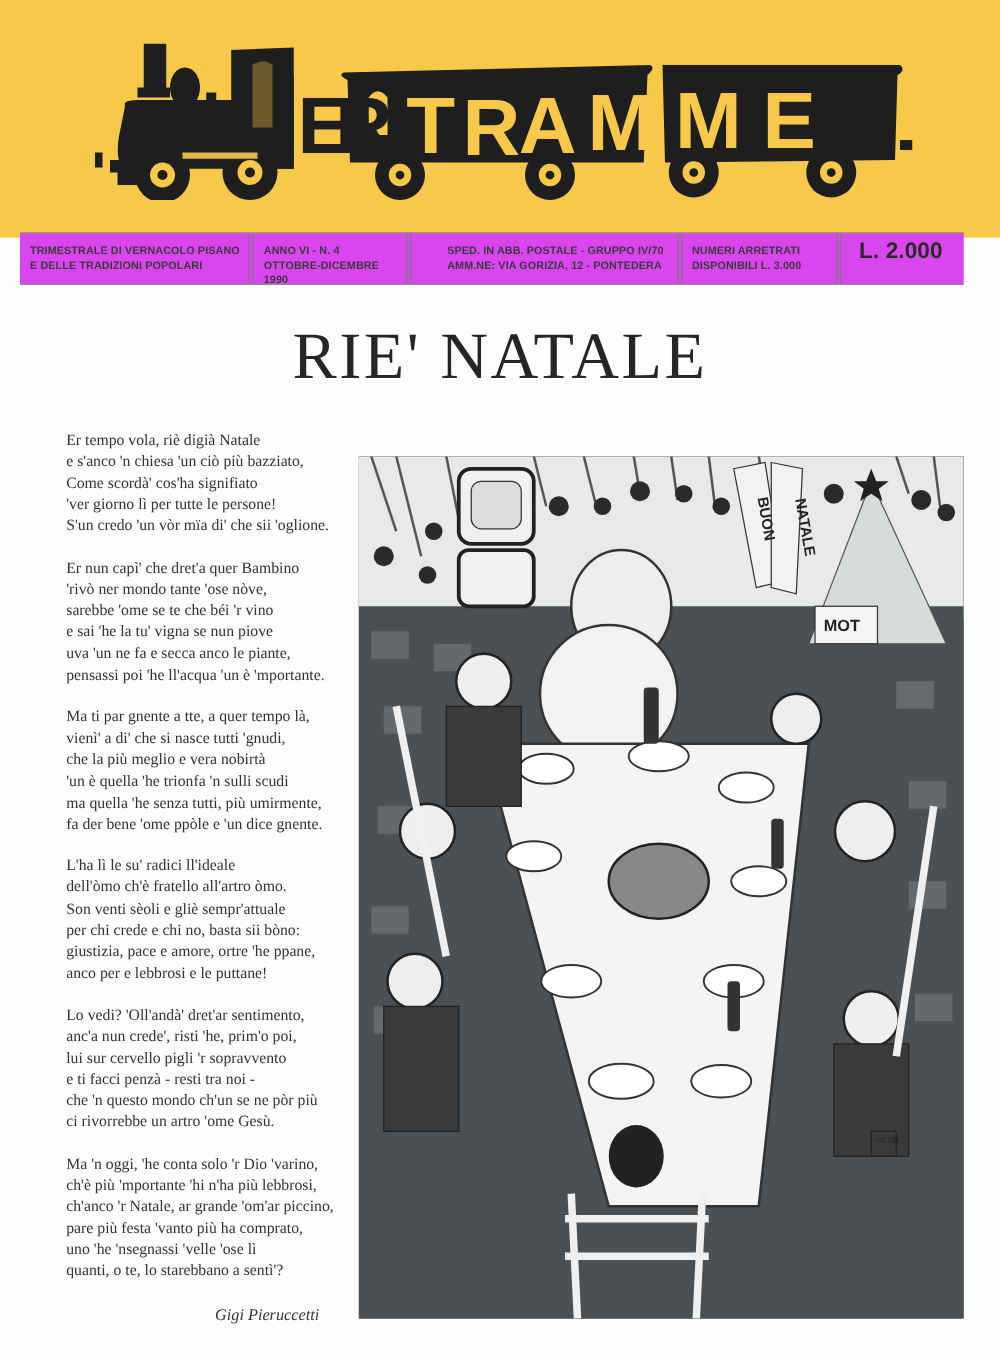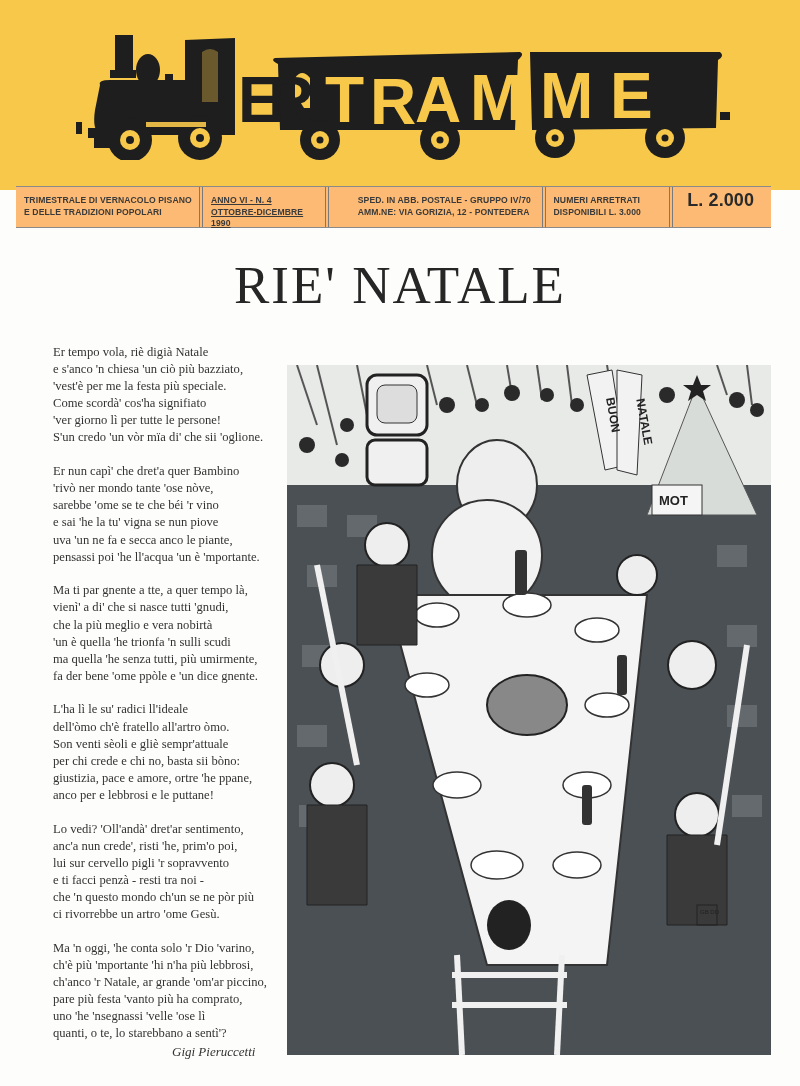--- a/index.html
+++ b/index.html
@@ -7,35 +7,35 @@
   body { position: relative; font-family: "Liberation Serif", serif; color: #2a2a2a; }
 
   .masthead {
     position: absolute; left: 0; top: 0; width: 800px; height: 190px;
     background: #f7c84a;
   }
   .logo-svg { position: absolute; left: 70px; top: 30px; width: 660px; height: 130px; }
 
   .info-bar {
     position: absolute; left: 16px; top: 186px; width: 755px; height: 42px;
-    background: #fdba74;
+    background: #d946ef;
     border-top: 1px solid #8a8a8a;
     border-bottom: 1px solid #8a8a8a;
     display: flex;
     font-family: "Liberation Sans", sans-serif;
     font-size: 8.6px; font-weight: bold; color: #3a3a3a;
     line-height: 11.5px; letter-spacing: 0.1px;
   }
   .info-cell { padding: 8px 6px 0 8px; }
   .info-sep {
     width: 4px; height: 100%;
     border-left: 1px solid #7a7a7a; border-right: 1px solid #7a7a7a;
   }
   .c1 { width: 188px; padding-left: 8px; }
-  .c2 { width: 125px; text-decoration: underline; }
+  .c2 { width: 125px; }
   .c3 { width: 197px; margin-left: 21px; }
   .c4 { width: 127px; }
   .c5 { width: 100px; font-size: 18px; padding-left: 14px; color: #2a2a2a; }
 
   .title {
     position: absolute; left: 0; top: 255px; width: 800px; text-align: center;
     font-family: "Liberation Serif", serif; font-weight: normal;
     font-size: 53px; letter-spacing: 2px; color: #262626;
   }
 
@@ -149,21 +149,20 @@
   <div class="info-sep"></div>
   <div class="info-cell c5">L. 2.000</div>
 </div>
 
 <h1 class="title">RIE' NATALE</h1>
 
 <div class="poem">
   <div class="stanza">
     <span class="line">Er tempo vola, riè digià Natale</span>
     <span class="line">e s'anco 'n chiesa 'un ciò più bazziato,</span>
-    <span class="line">'vest'è per me la festa più speciale.</span>
     <span class="line">Come scordà'  cos'ha signifiato</span>
     <span class="line">'ver giorno lì per tutte le persone!</span>
     <span class="line">S'un credo 'un vòr mïa di' che sii 'oglione.</span>
   </div>
   <div class="stanza">
     <span class="line">Er nun capì' che dret'a quer Bambino</span>
     <span class="line">'rivò ner mondo tante 'ose nòve,</span>
     <span class="line">sarebbe 'ome se te che béi 'r vino</span>
     <span class="line">e sai 'he la tu' vigna se nun piove</span>
     <span class="line">uva 'un ne fa e secca anco le piante,</span>

